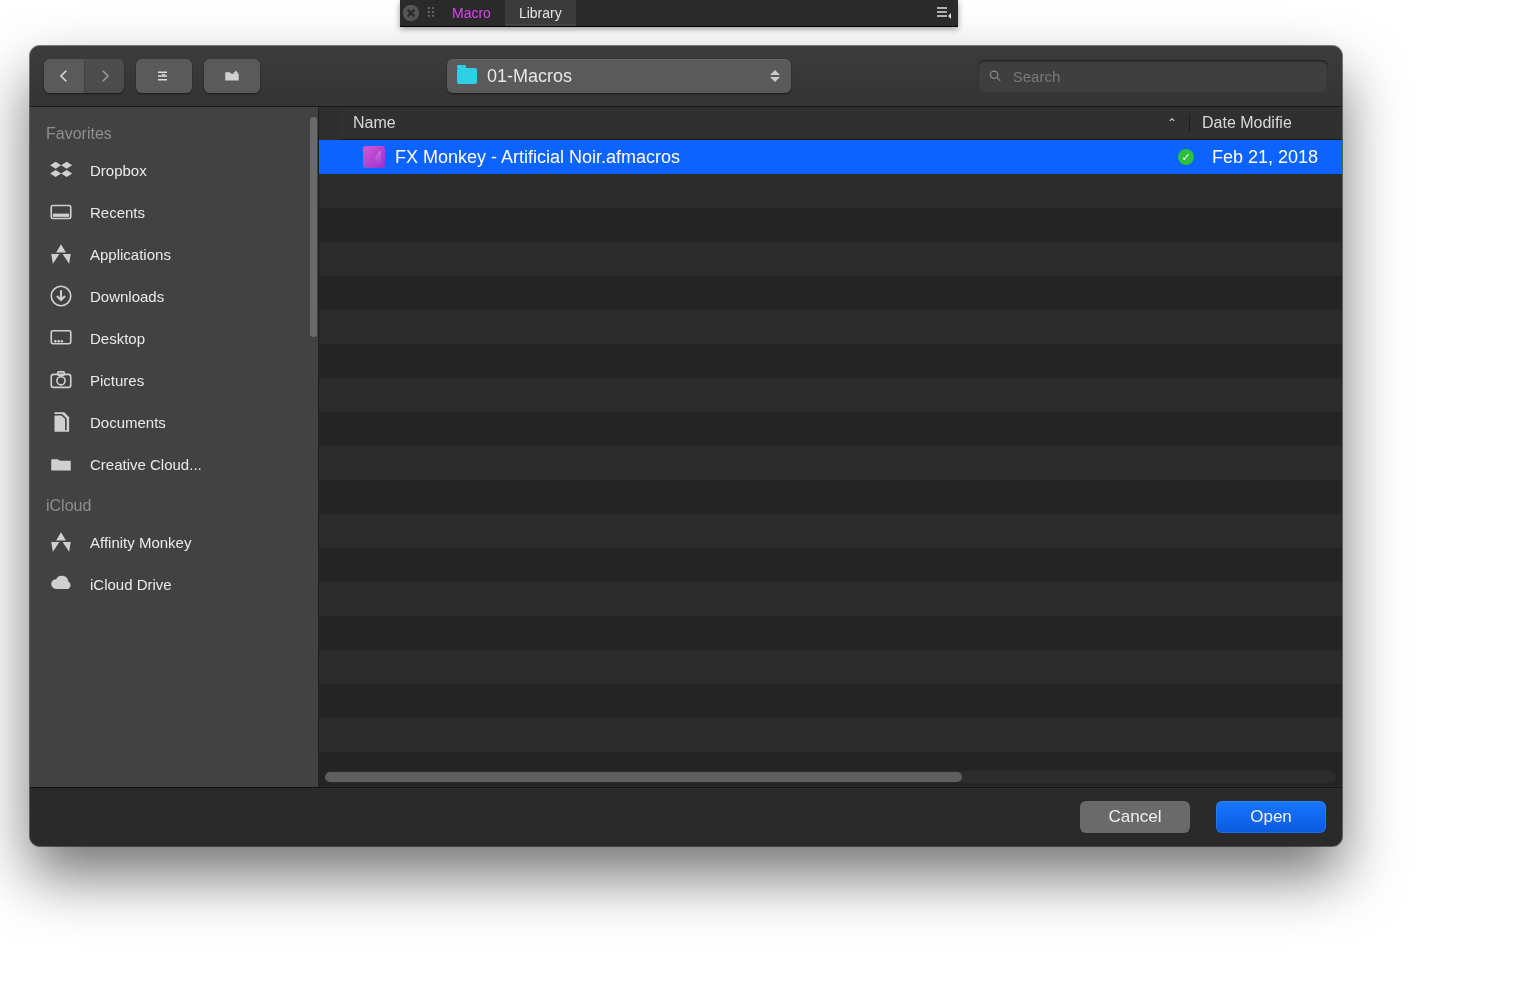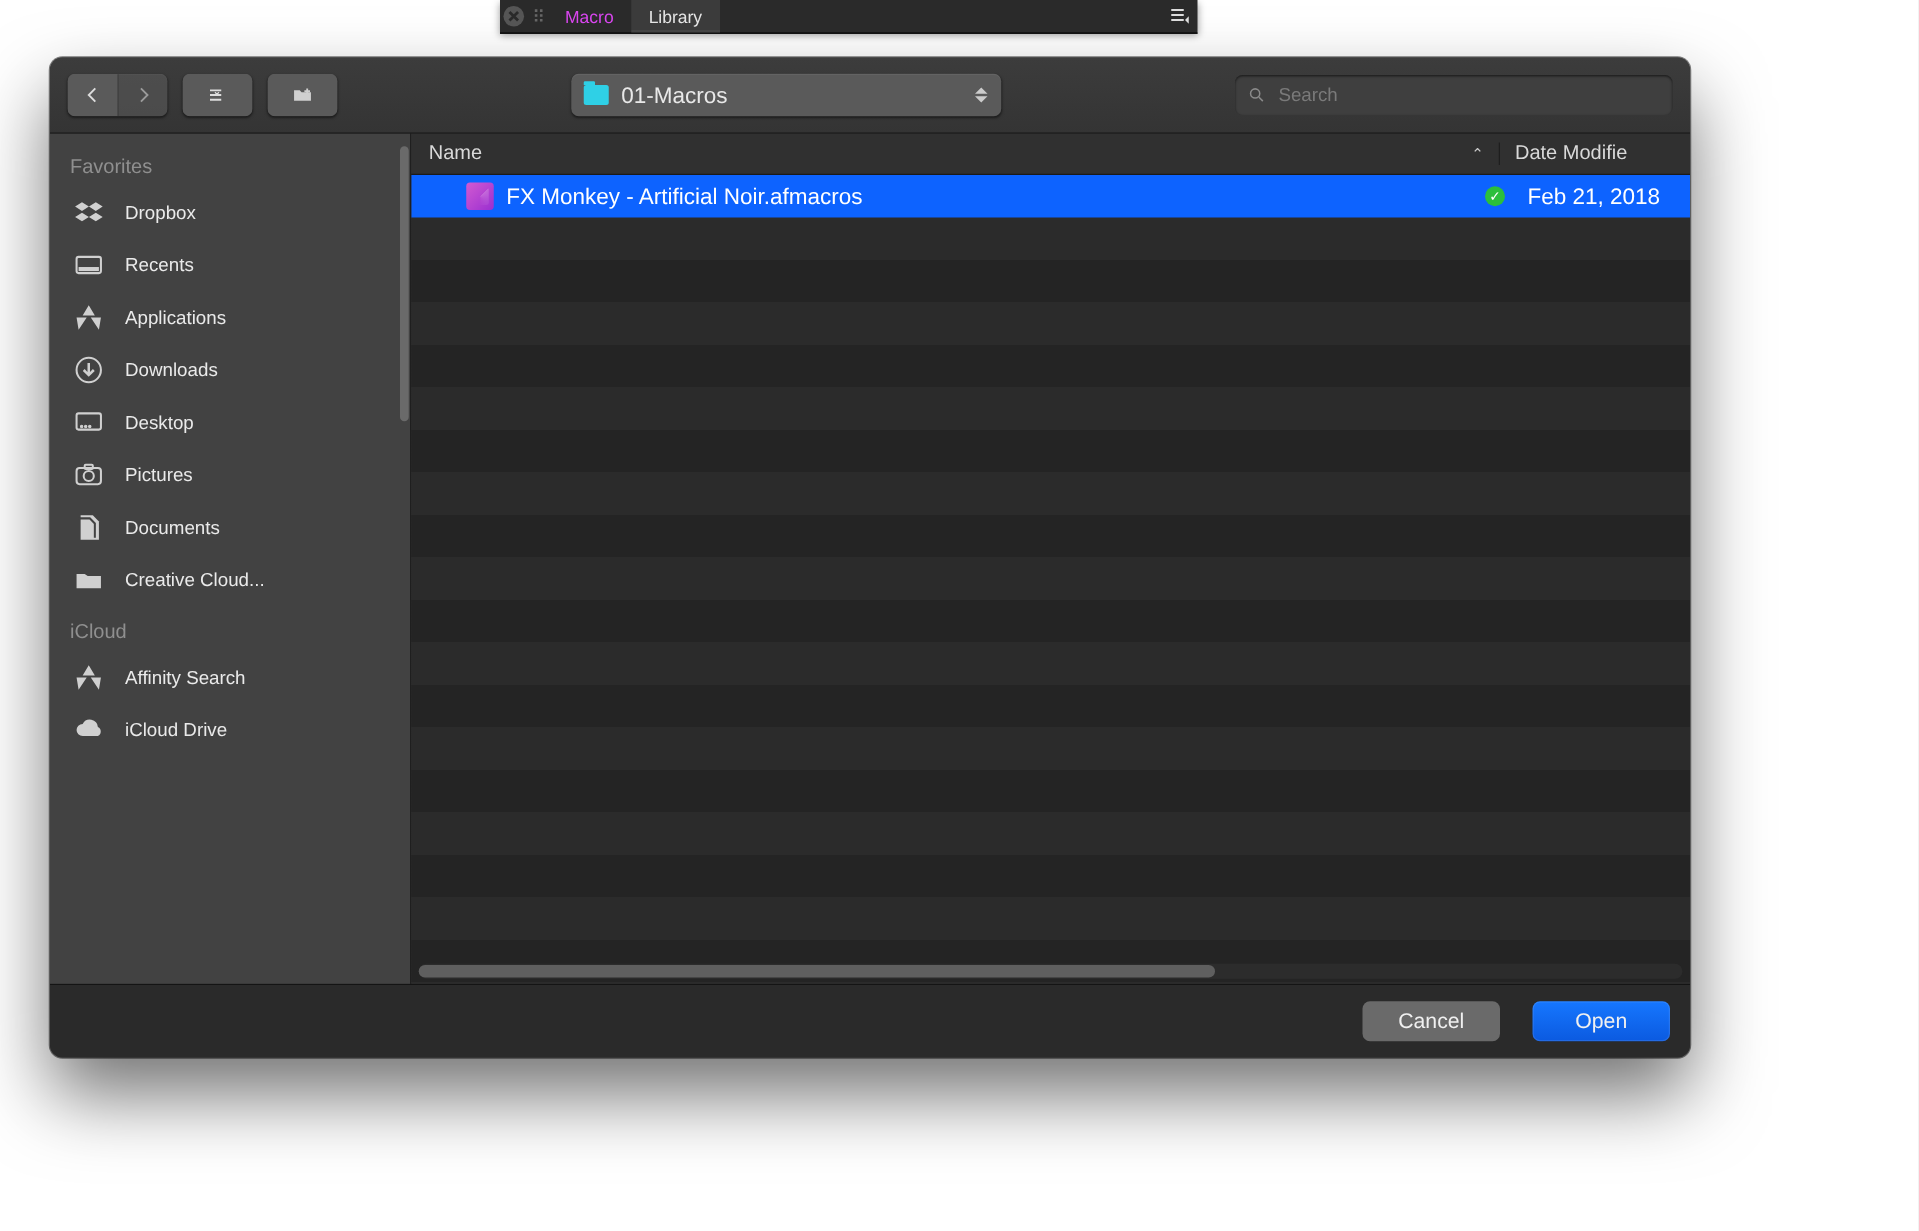--- a/index.html
+++ b/index.html
@@ -69,21 +69,21 @@
   .app-tabs .spacer { flex:1; }
   .app-tabs .menu {
     width: 28px; display:flex; align-items:center; justify-content:center;
     color:#ccc; font-size:14px;
   }
 
   
   .window {
     position: absolute;
     top: 46px;
-    left: 40px;
+    left: 30px;
     width: 1312px;
     height: 800px;
     background: var(--win-bg);
     border-radius: 10px;
     box-shadow: 0 30px 60px rgba(0,0,0,0.55), 0 0 0 1px rgba(0,0,0,0.5);
     overflow: hidden;
     display: flex;
     flex-direction: column;
   }
 
@@ -203,20 +203,21 @@
     border-left:1px solid var(--divider);
     min-width:0;
   }
   .colhdr {
     height: 32px;
     background: var(--header-row);
     display:flex; align-items:center;
     font-size: 16px;
     color:#d9d9d9;
     border-bottom:1px solid #1a1a1a;
+    margin-left:20px;
   }
   .colhdr .c-name{ flex:1; padding-left:14px; display:flex; align-items:center; justify-content:space-between; padding-right:12px; border-right:1px solid #1e1e1e;}
   .colhdr .c-name .sort{ font-size:12px; color:#ccc;}
   .colhdr .c-date{ width:140px; padding-left:12px; white-space:nowrap; overflow:hidden;}
   .rows {
     flex:1; overflow:auto; position:relative;
     background: repeating-linear-gradient(
       to bottom,
       var(--row-odd) 0, var(--row-odd) 34px,
       var(--row-even) 34px, var(--row-even) 68px
@@ -433,21 +434,21 @@
       </div>
 
       <div class="sidebar-hdr">iCloud</div>
 
       <div class="sb-item">
         <span class="ic">
           <svg viewBox="0 0 32 32">
               <path d="M16 4 L10 14 L22 14 Z M6 28 L14 16 L4 16 Z M26 28 L28 16 L18 16 Z" fill="#d0d0d0" stroke="none"></path>
             </svg>
         </span>
-        <span>Affinity Search</span>
+        <span>Affinity Monkey</span>
       </div>
 
       <div class="sb-item">
         <span class="ic">
           <svg viewBox="0 0 32 32">
               <path d="M10 22 A6 6 0 0 1 10 10 A8 8 0 0 1 25 13 A5 5 0 0 1 25 22 Z" fill="#d0d0d0" stroke="none"></path>
             </svg>
         </span>
         <span>iCloud Drive</span>
       </div>

